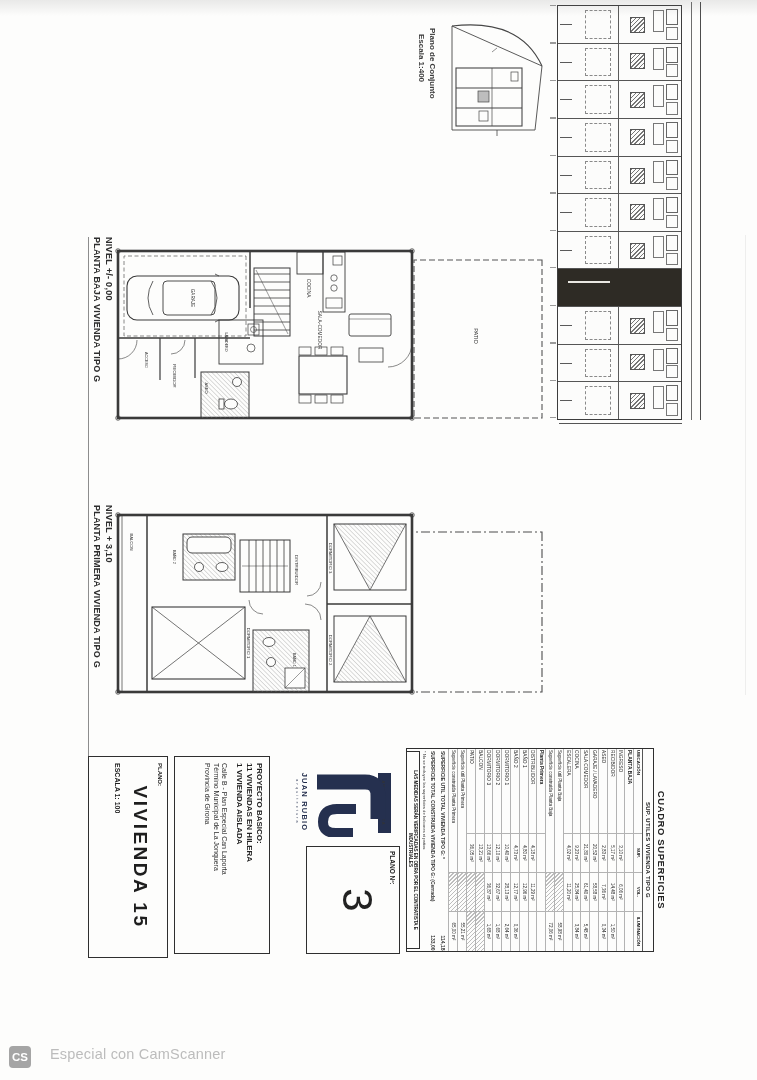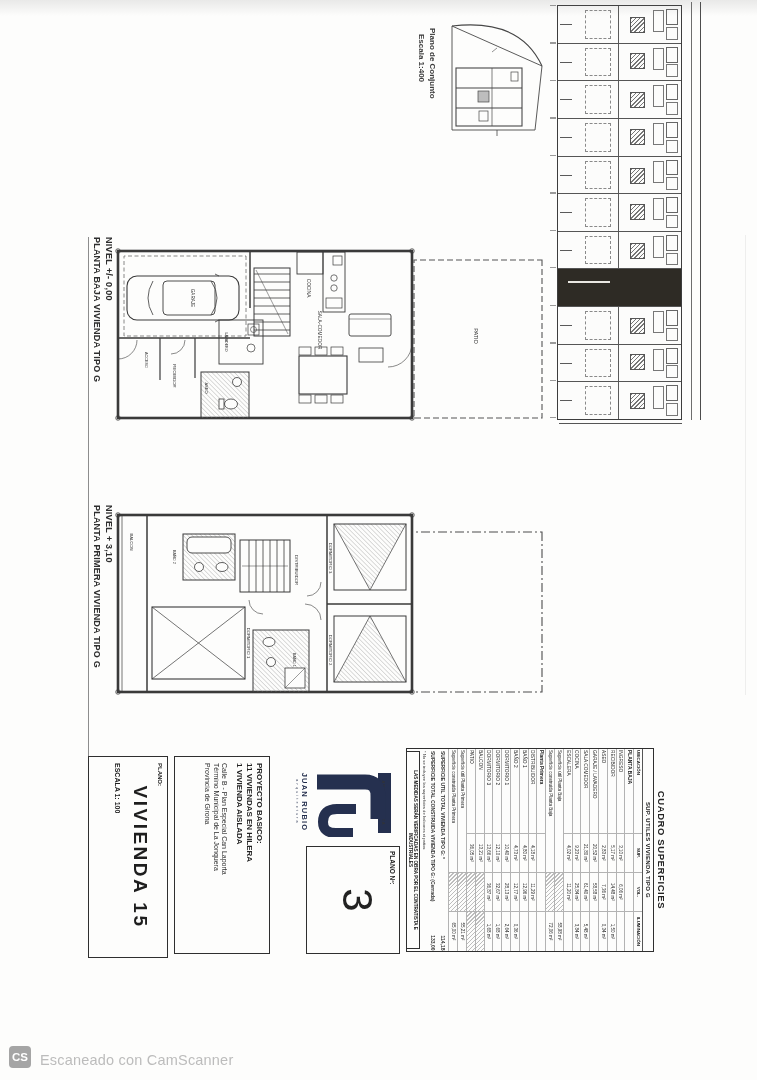--- a/index.html
+++ b/index.html
@@ -68,21 +68,21 @@
   
   #sheet{padding:4px 6px;}
   #sheet-label{font-size:6px;font-weight:700;color:#222;}
   #sheet-title{font-size:19px;font-weight:700;letter-spacing:2.5px;color:#1e1e1e;
                text-align:center;margin-top:6px;}
   #sheet-scale{font-size:7px;font-weight:700;color:#222;margin-top:8px;}
   
   #shade-top{position:absolute;left:0;top:0;right:0;height:16px;
              background:linear-gradient(180deg,rgba(110,110,110,.14),rgba(110,110,110,0));}
   #crease{position:absolute;left:745px;top:235px;width:1px;height:460px;background:rgba(0,0,0,.06);}
-  #scan-footer{position:absolute;left:9px;top:1046px;display:flex;align-items:flex-end;gap:9px;}
+  #scan-footer{position:absolute;left:9px;top:1046px;display:flex;align-items:flex-start;gap:19px;}
   #cs-badge{width:22px;height:22px;border-radius:4px;background:#a5a5a5;color:#fff;
             font-weight:700;font-size:11.5px;display:flex;align-items:center;justify-content:center;}
   #cs-text{font-size:14.5px;color:#bcbcbc;letter-spacing:.2px;}
 </style>
 </head>
 <body>
 
 <div id="page">
   <div id="rot">
 
@@ -578,15 +578,15 @@
         <div id="sheet-scale">ESCALA 1: 100</div>
       </div>
     </div>
   </div>
 
   <div id="shade-top"></div>
   <div id="crease"></div>
 
   <div id="scan-footer">
     <div id="cs-badge">CS</div>
-    <div id="cs-text">Escaneado con CamScanner</div>
+    <div id="cs-text">Especial con CamScanner</div>
   </div>
 </div>
 
 </body></html>

